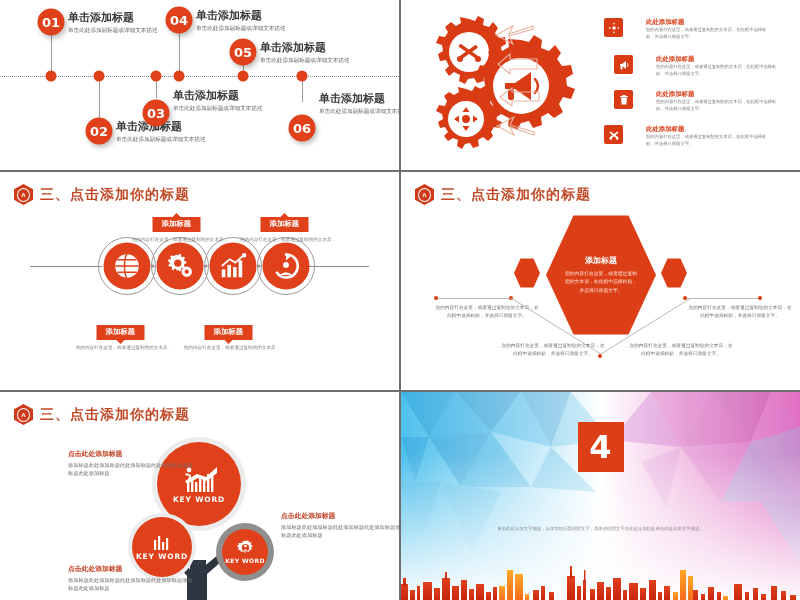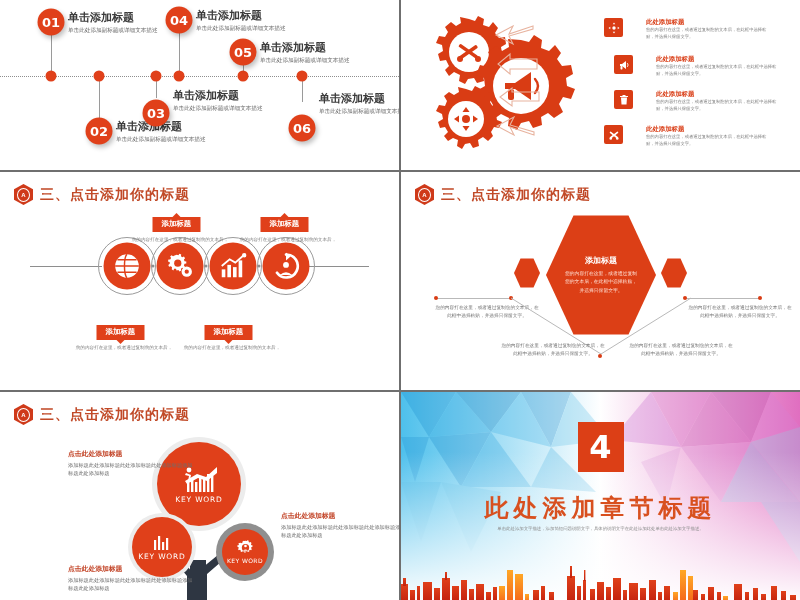--- a/index.html
+++ b/index.html
@@ -100,21 +100,21 @@
          clip-path:polygon(25% 2%,75% 2%,100% 50%,75% 98%,25% 98%,0 50%);}
   .hdot{position:absolute;width:4px;height:4px;border-radius:50%;background:#d93c14;
         transform:translate(-50%,-50%);}
   .hline{position:absolute;background:#b9b9b9;}
   .hbody{position:absolute;font-size:4.7px;color:#6f6f6f;line-height:1.8;width:104px;
          font-family:"DejaVu Sans","Liberation Sans",sans-serif;}
   .bubble{position:absolute;border-radius:50%;background:#e0401a;
           display:flex;flex-direction:column;align-items:center;justify-content:center;
           transform:translate(-50%,-50%);}
   .bubble.gray{background:#e0401a;box-shadow:0 0 0 6px #8f8f8f;}
-  .bubble .kw{font-size:7.5px;color:#fff;font-weight:normal;letter-spacing:.8px;
+  .bubble .kw{font-size:7.5px;color:#fff;font-weight:bold;letter-spacing:.8px;
               font-family:"DejaVu Sans","Liberation Sans",sans-serif;}
   .bubble.sm .kw{font-size:6px;letter-spacing:.4px;}
   .bubble svg{fill:#fff;}
   .s5txt{position:absolute;width:128px;}
   .s5txt .t{font-size:6.8px;font-weight:bold;color:#c24326;line-height:1.3;
             font-family:"DejaVu Sans","Liberation Sans",sans-serif;}
   .s5txt .d{font-size:5.2px;color:#6d6d6d;line-height:1.6;margin-top:2px;
             font-family:"DejaVu Sans","Liberation Sans",sans-serif;}
 
   
@@ -522,21 +522,20 @@
           <polygon points="280,55 350,50 320,110" fill="#d785cf"></polygon>
           <polygon points="350,50 399,35 399,110" fill="#8fd0ea"></polygon>
           <polygon points="320,110 350,50 399,110" fill="#7fc9e8"></polygon>
           <polygon points="240,70 280,55 265,115" fill="#dfa0dc"></polygon>
           <polygon points="360,110 399,110 399,170" fill="#6cc2e7"></polygon>
         </g>
         <rect x="0" y="60" width="399" height="152" fill="url(#gFade)"></rect>
       </svg>
 
       <div class="numbox">4</div>
-      <div class="covtitle">此处添加章节标题</div>
       <div class="covsub">单击此处添加文字描述，添加简短问题说明文字，具体的说明文字在此处添加此处单击此处添加文字描述。</div>
 
       <svg class="skyline" viewBox="0 0 399 48" preserveAspectRatio="none">
         <defs>
           <linearGradient id="sk1" x1="0" y1="0" x2="0" y2="1">
             <stop offset="0" stop-color="#e0401a"></stop>
               <stop offset="1" stop-color="#c01f0d"></stop>
           </linearGradient>
           <linearGradient id="sk2" x1="0" y1="0" x2="0" y2="1">
             <stop offset="0" stop-color="#ffa726"></stop>

